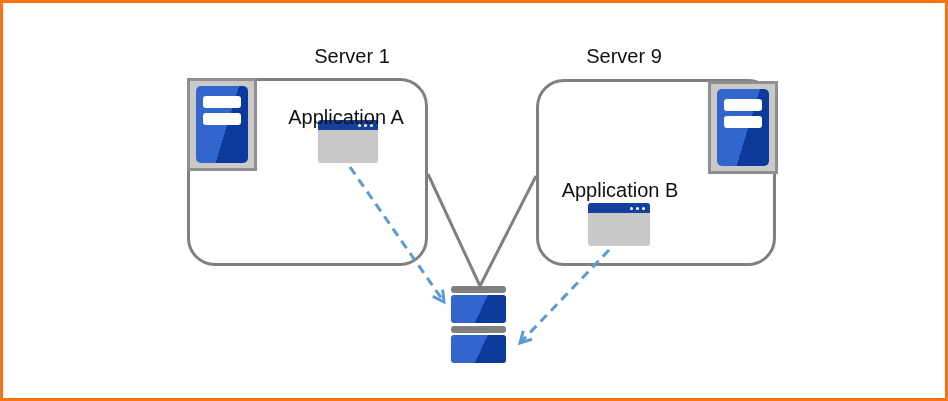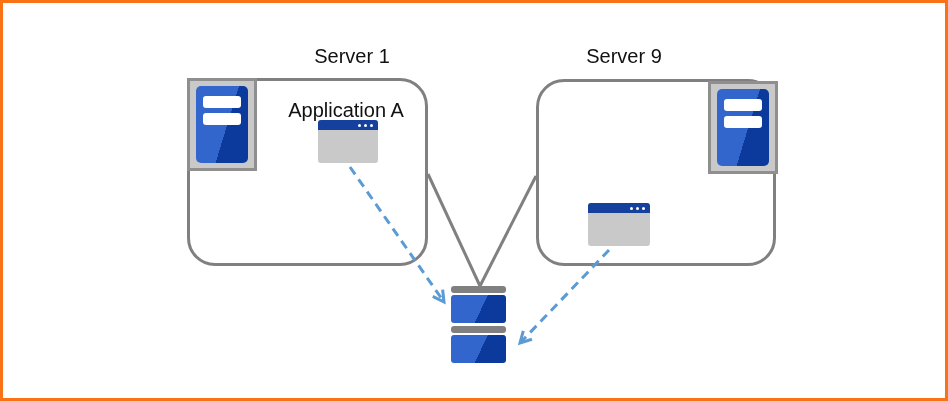--- a/index.html
+++ b/index.html
@@ -114,21 +114,21 @@
   .label {
     position: absolute;
     transform: translate(-50%, -50%);
     font-size: 20px;
     color: #111111;
     white-space: nowrap;
     z-index: 4;
   }
   .lbl-server1  { left: 349px; top: 53px;  }
   .lbl-server2  { left: 621px; top: 53px;  }
-  .lbl-app-a    { left: 343px; top: 107px; }
+  .lbl-app-a    { left: 343px; top: 114px; }
   .lbl-app-b    { left: 617px; top: 187px; }
   .lbl-disk     { left: 477px; top: 381px; }
 </style>
 </head>
 <body>
 
 <div class="canvas">
 
   <div class="server-box box1"></div>
   <div class="server-box box2"></div>
@@ -176,14 +176,15 @@
   <div class="disk">
     <div class="disk-cap"></div>
     <div class="disk-body"></div>
     <div class="disk-cap"></div>
     <div class="disk-body"></div>
   </div>
 
   <div class="label lbl-server1">Server 1</div>
   <div class="label lbl-server2">Server 9</div>
   <div class="label lbl-app-a">Application A</div>
+  <div class="label lbl-app-b">Application B</div>
 
 </div>
 
 </body></html>

